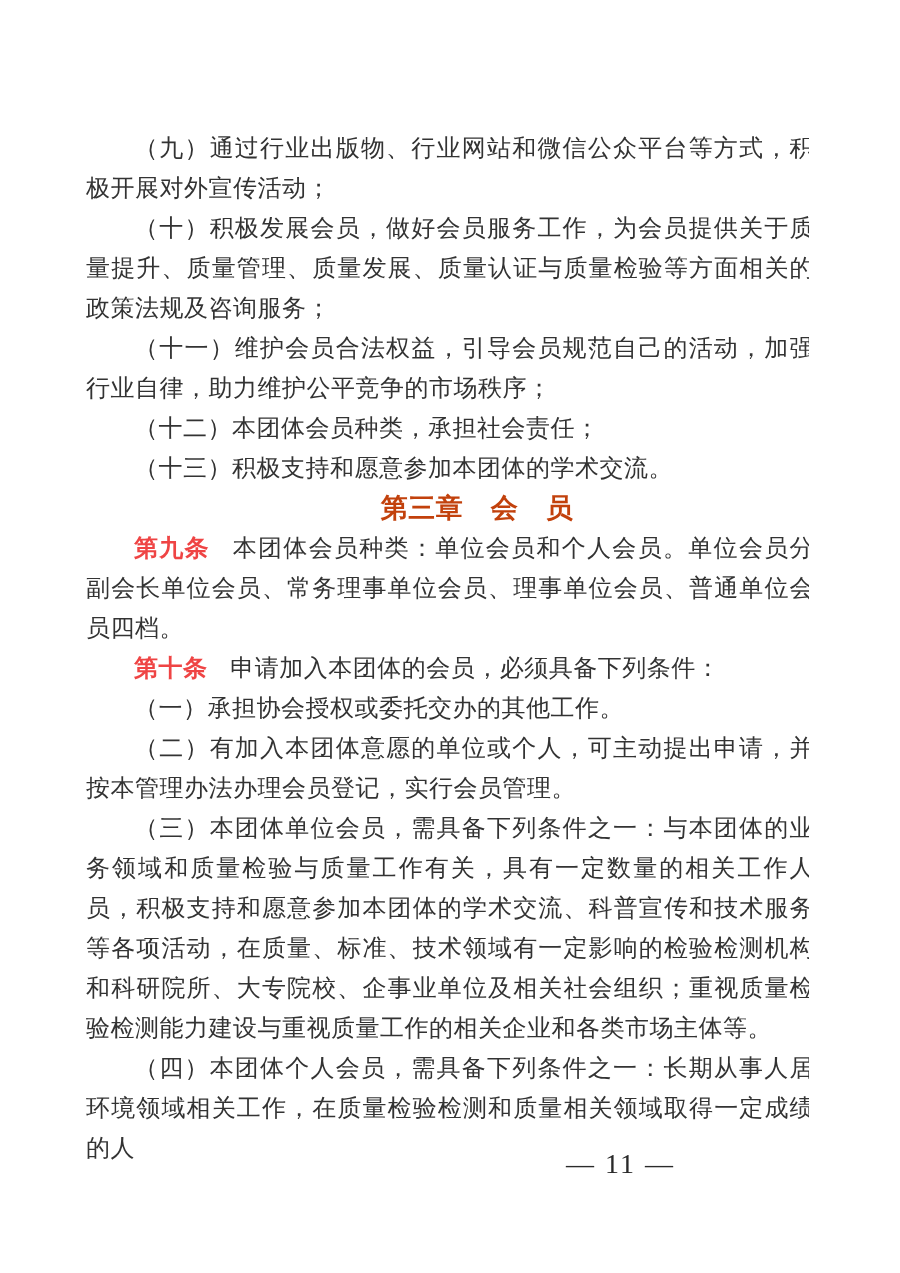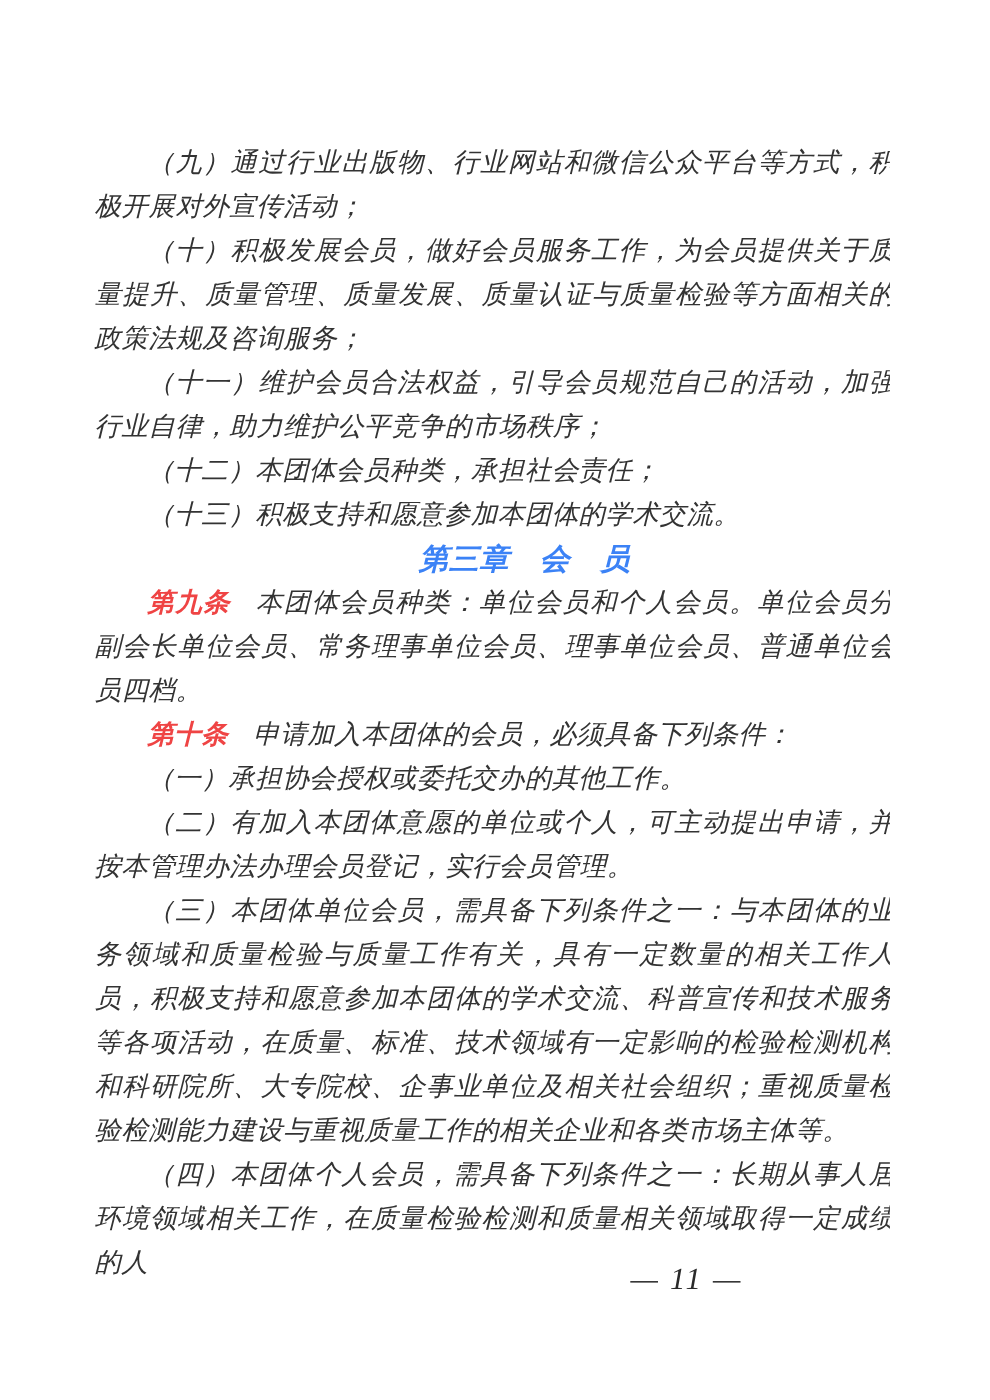--- a/index.html
+++ b/index.html
@@ -8,21 +8,20 @@
     background: #ffffff;
   }
   .page {
     position: relative;
     width: 809px;
     height: 1273px;
     background: #ffffff;
     overflow: hidden;
     font-family: "Liberation Serif", "DejaVu Serif", serif;
     color: #333333;
-    font-style: italic;
   }
   .body-text {
     position: absolute;
     left: 86px;
     top: 128px;
     width: 728px;
     font-size: 24px;
     line-height: 40px;
     text-align: justify;
     letter-spacing: 0.5px;
@@ -39,21 +38,21 @@
     margin-right: 0.95em;
   }
   .chapter-heading {
     margin: 1px 0;
     text-indent: 0;
     text-align: center;
     font-weight: bold;
     font-family: "Liberation Sans", "DejaVu Sans", sans-serif;
     font-size: 27px;
     line-height: 40px;
-    color: #3b82f6;
+    color: #c2410c;
   }
   .page-number {
     position: absolute;
     top: 1148px;
     right: 134px;
     font-size: 28px;
     letter-spacing: 2px;
     color: #2a2a2a;
     font-family: "Liberation Serif", "DejaVu Serif", serif;
   }

